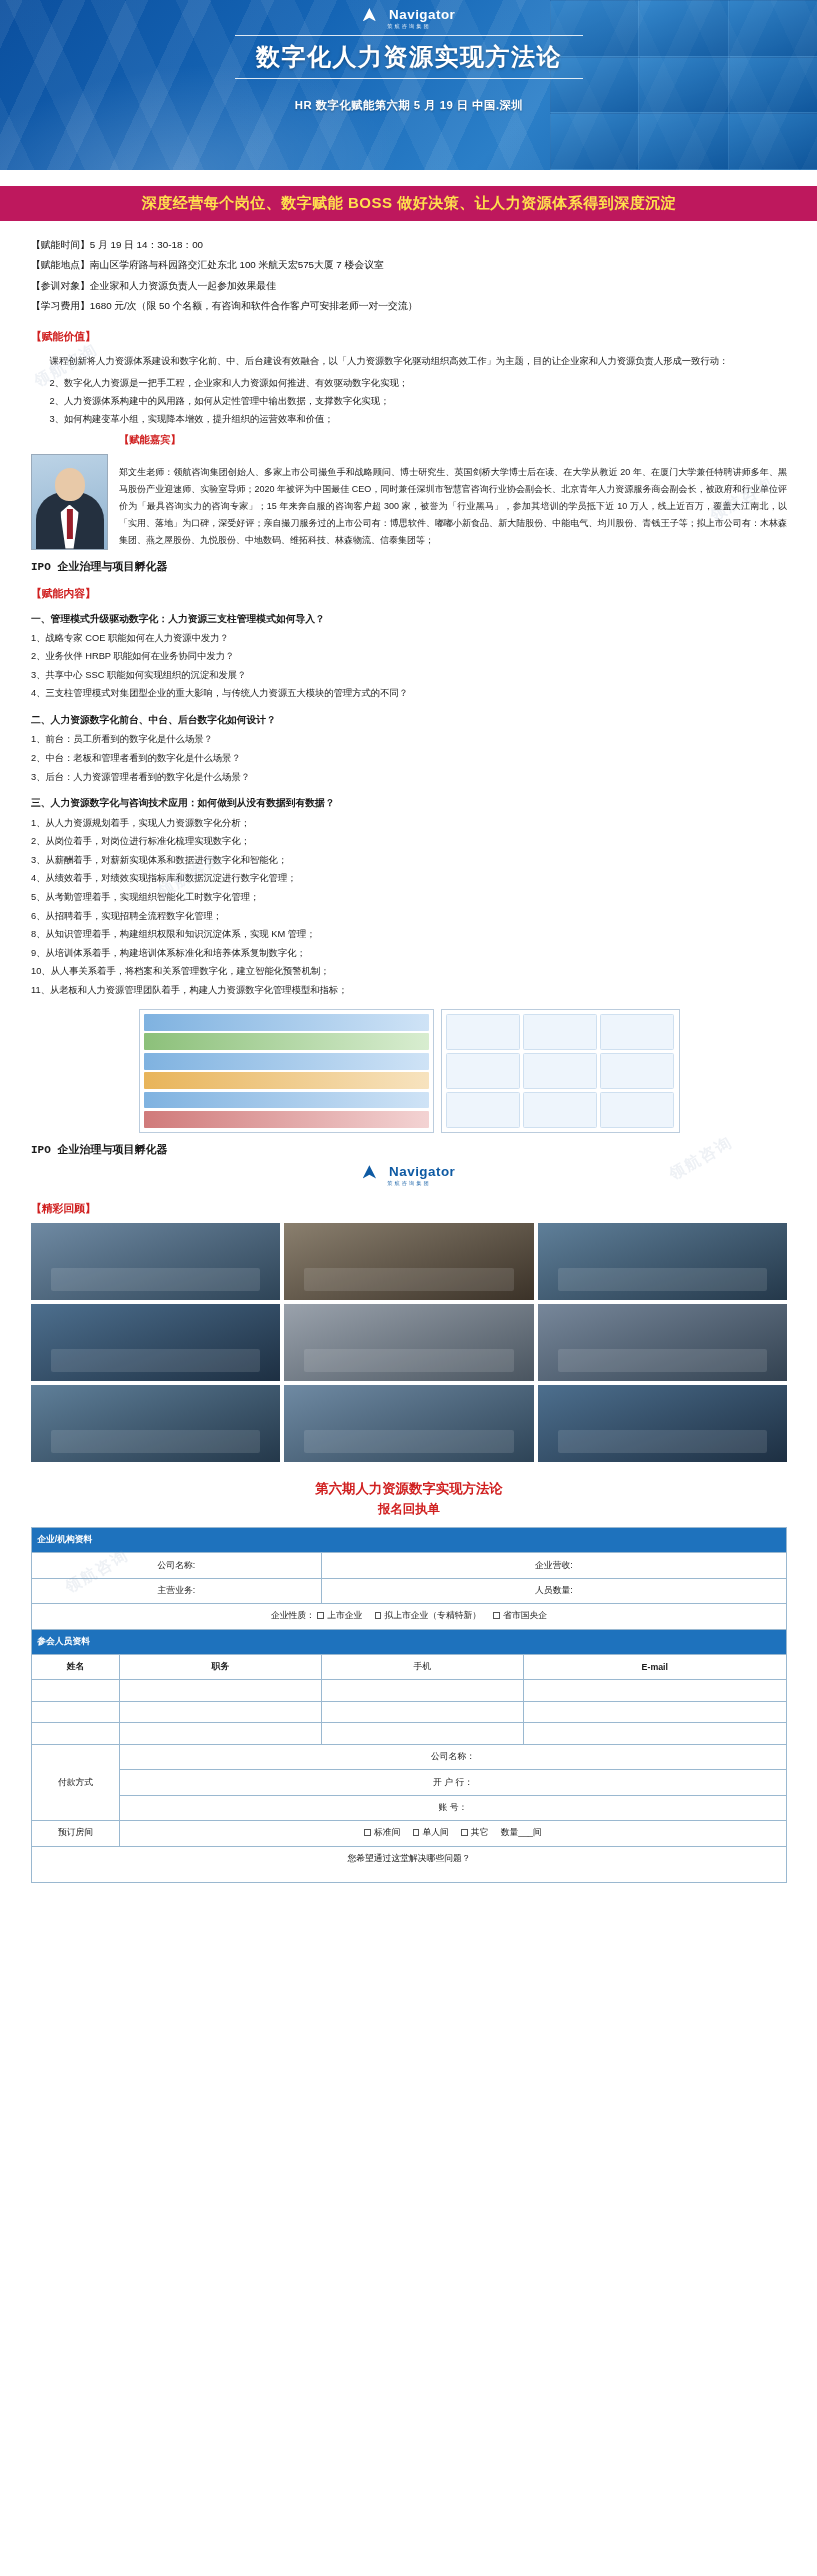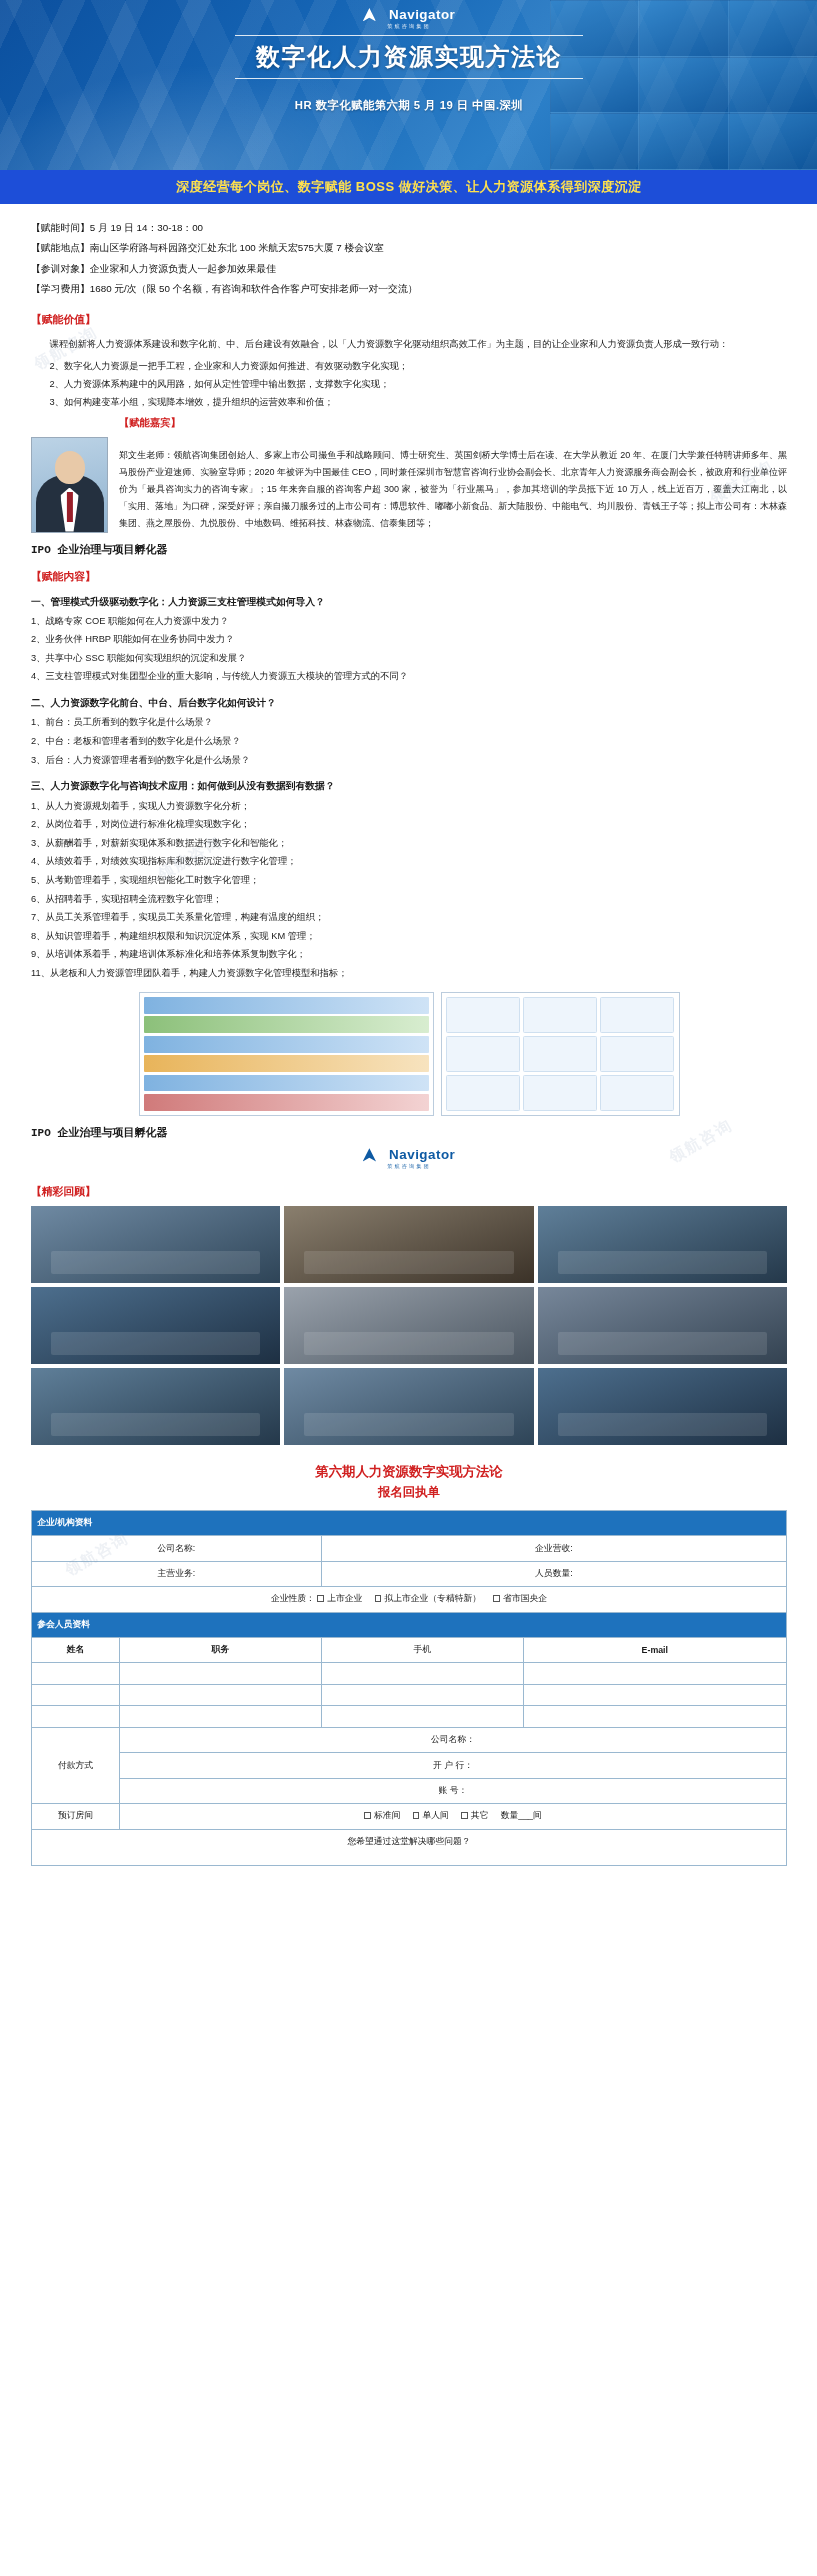--- a/index.html
+++ b/index.html
@@ -67,26 +67,27 @@
     text-shadow:0 0.5px 2.1px rgba(0,0,0,.3);
   }
   .hero-photos{
     position:absolute; right:0; top:0; bottom:0; width:268px; z-index:2; opacity:.55;
     display:grid; grid-template-columns:repeat(3,1fr); grid-template-rows:repeat(3,1fr);
   }
   .hero-photos div{ background:linear-gradient(160deg,#3e8fd0,#0d4f92); border:0.5px solid rgba(255,255,255,.12); }
 
   
   .stripe{
-    background:#1d4ed8;
+    background:#be185d;
     color:#ffe14d;
     text-align:center;
-    font-size:13px; font-weight:bold;
+    font-size:15px; font-weight:bold;
     padding:8.2px 5.2px;
     letter-spacing:0.5px;
+    margin-top:16px;
   }
 
   
   .content{ padding:13.4px 31px 20.6px; position:relative; }
   .meta-line{ font-size:9.8px; line-height:2.1; color:#111; }
 
   .sec-head{
     color:#d02020; font-weight:bold; font-size:10.8px;
     margin:13.4px 0 7.2px;
   }
@@ -277,23 +278,23 @@
     <div class="idx-q">2、中台：老板和管理者看到的数字化是什么场景？</div>
     <div class="idx-q">3、后台：人力资源管理者看到的数字化是什么场景？</div>
 
     <div class="idx-h">三、人力资源数字化与咨询技术应用：如何做到从没有数据到有数据？</div>
     <div class="idx-q">1、从人力资源规划着手，实现人力资源数字化分析；</div>
     <div class="idx-q">2、从岗位着手，对岗位进行标准化梳理实现数字化；</div>
     <div class="idx-q">3、从薪酬着手，对薪新实现体系和数据进行数字化和智能化；</div>
     <div class="idx-q">4、从绩效着手，对绩效实现指标库和数据沉淀进行数字化管理；</div>
     <div class="idx-q">5、从考勤管理着手，实现组织智能化工时数字化管理；</div>
     <div class="idx-q">6、从招聘着手，实现招聘全流程数字化管理；</div>
-    <div class="idx-q">7、从员工关系管理着手，实现员工关系量化管理，构建有温度的组织；</div>
     <div class="idx-q">8、从知识管理着手，构建组织权限和知识沉淀体系，实现 KM 管理；</div>
     <div class="idx-q">9、从培训体系着手，构建培训体系标准化和培养体系复制数字化；</div>
+    <div class="idx-q">10、从人事关系着手，将档案和关系管理数字化，建立智能化预警机制；</div>
     <div class="idx-q">11、从老板和人力资源管理团队着手，构建人力资源数字化管理模型和指标；</div>
 
     <div class="diagram">
       <div class="left">
         <i></i>
           <i></i>
           <i></i>
           <i></i>
           <i></i>
           <i></i>

